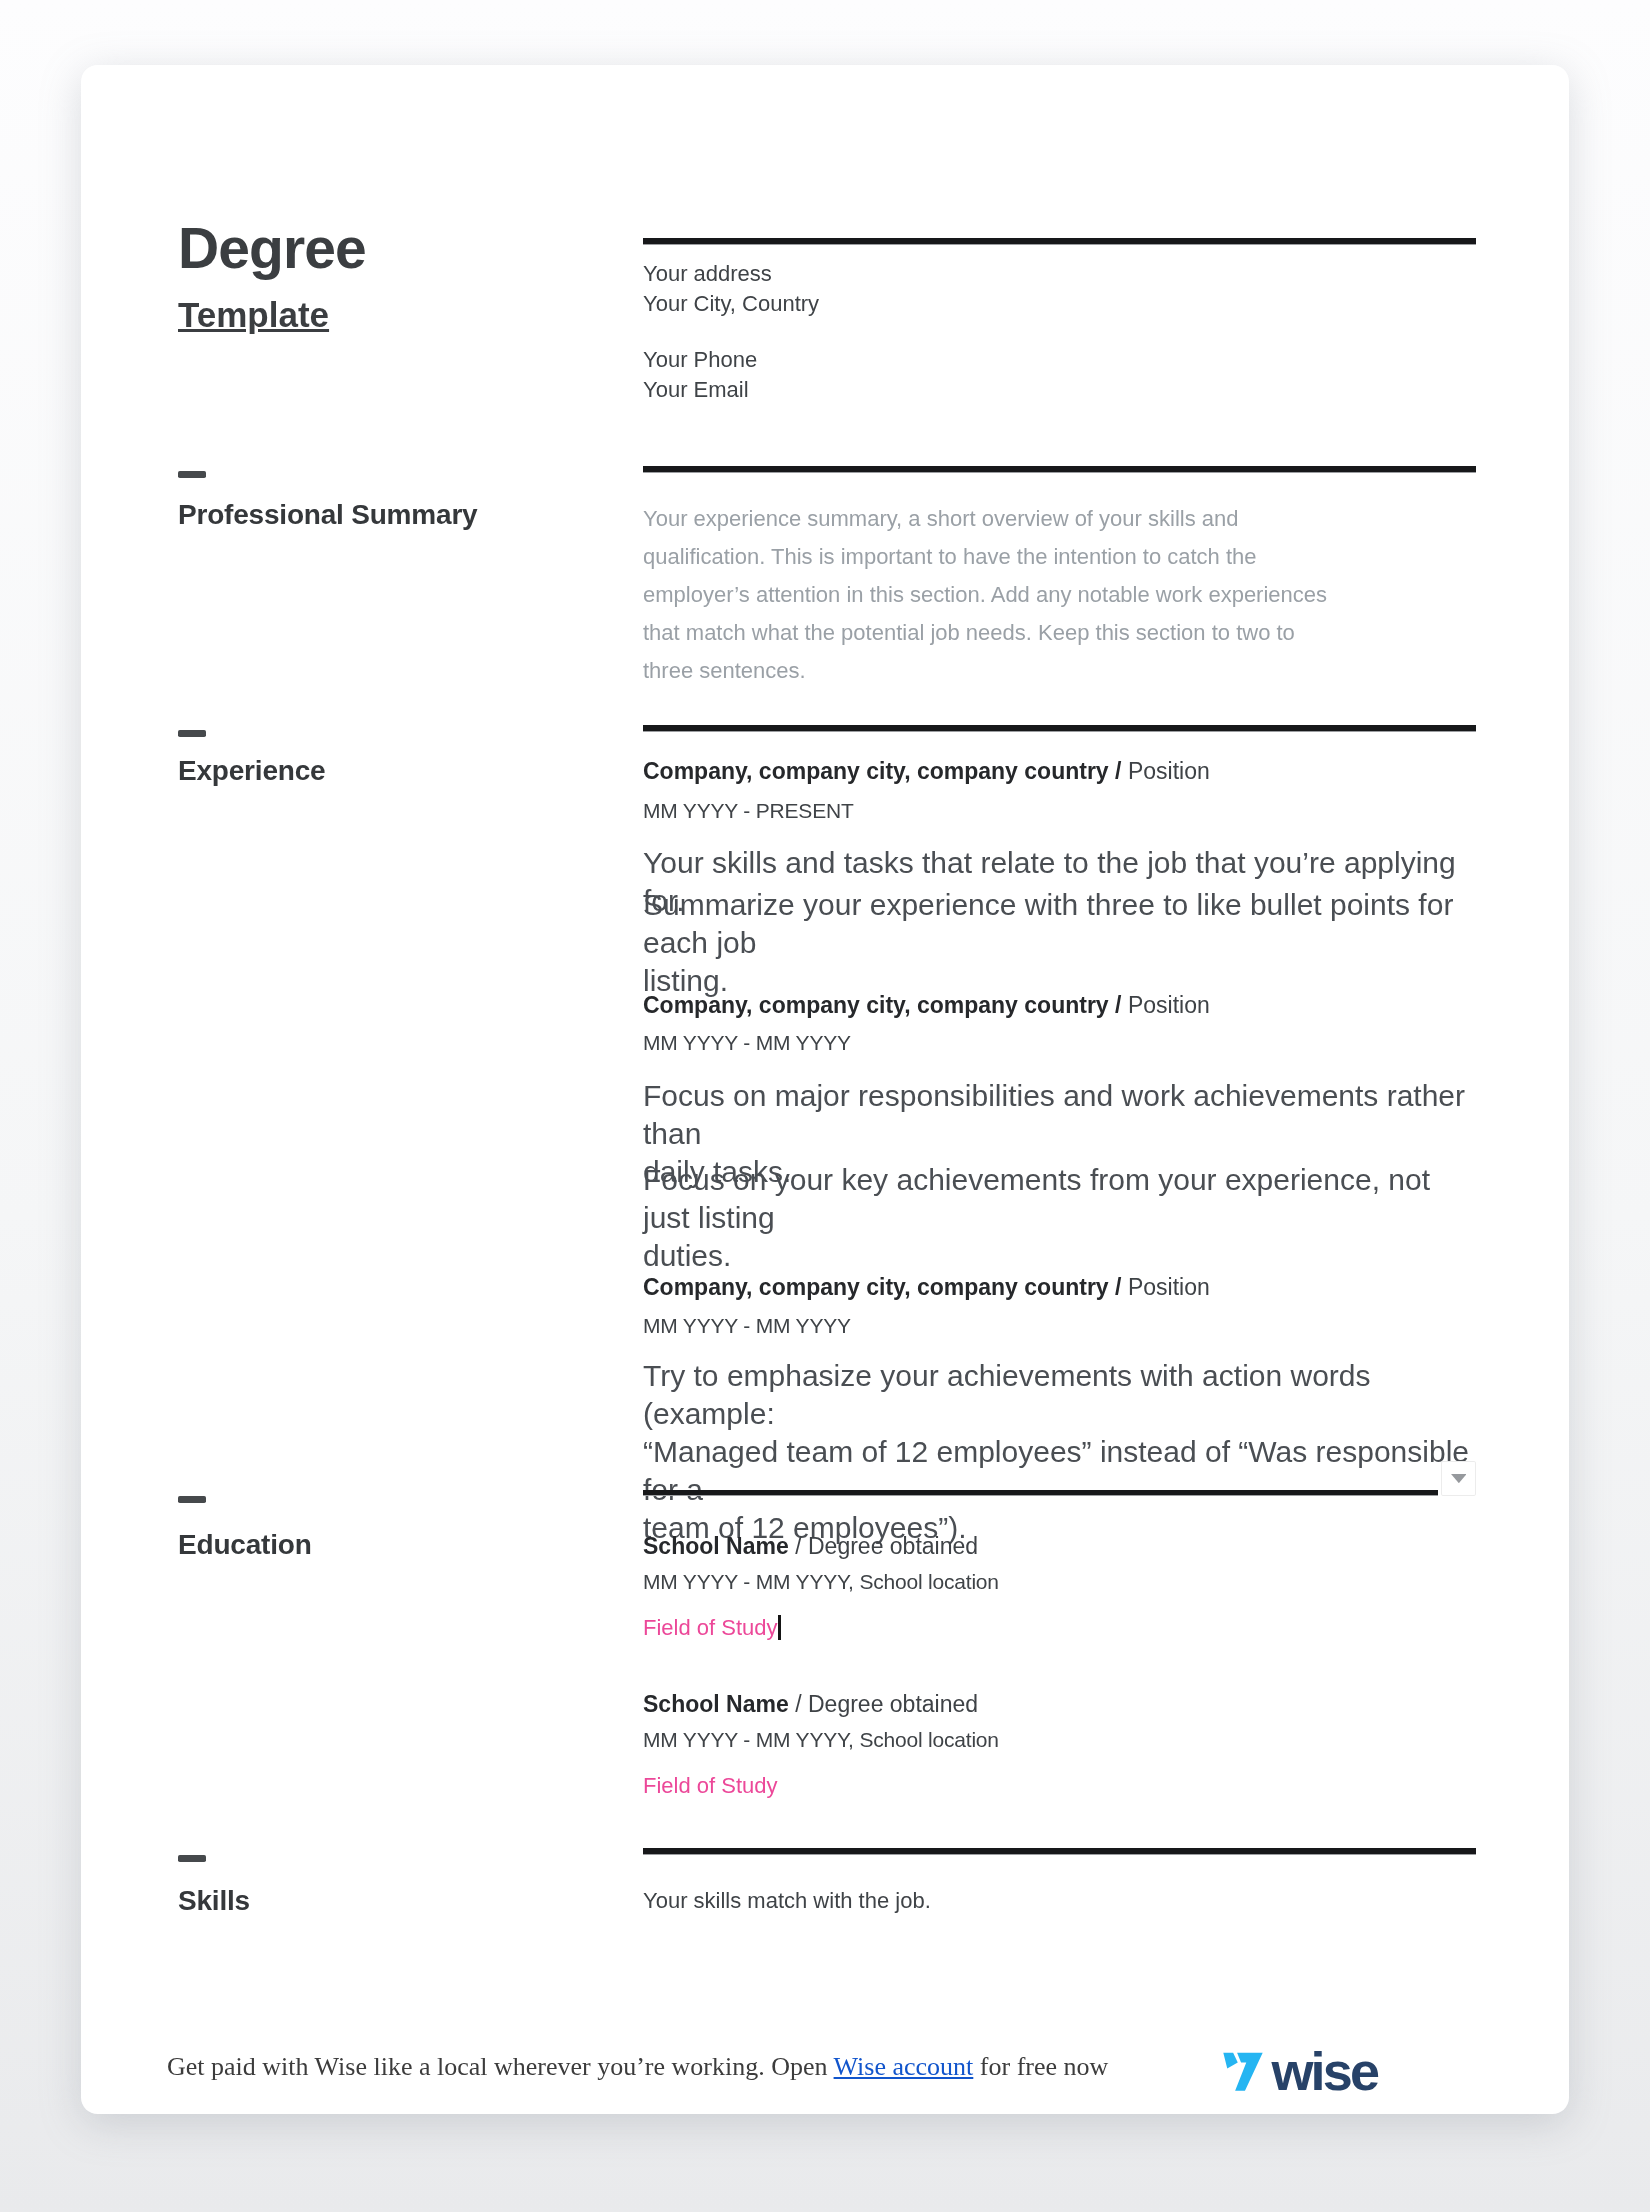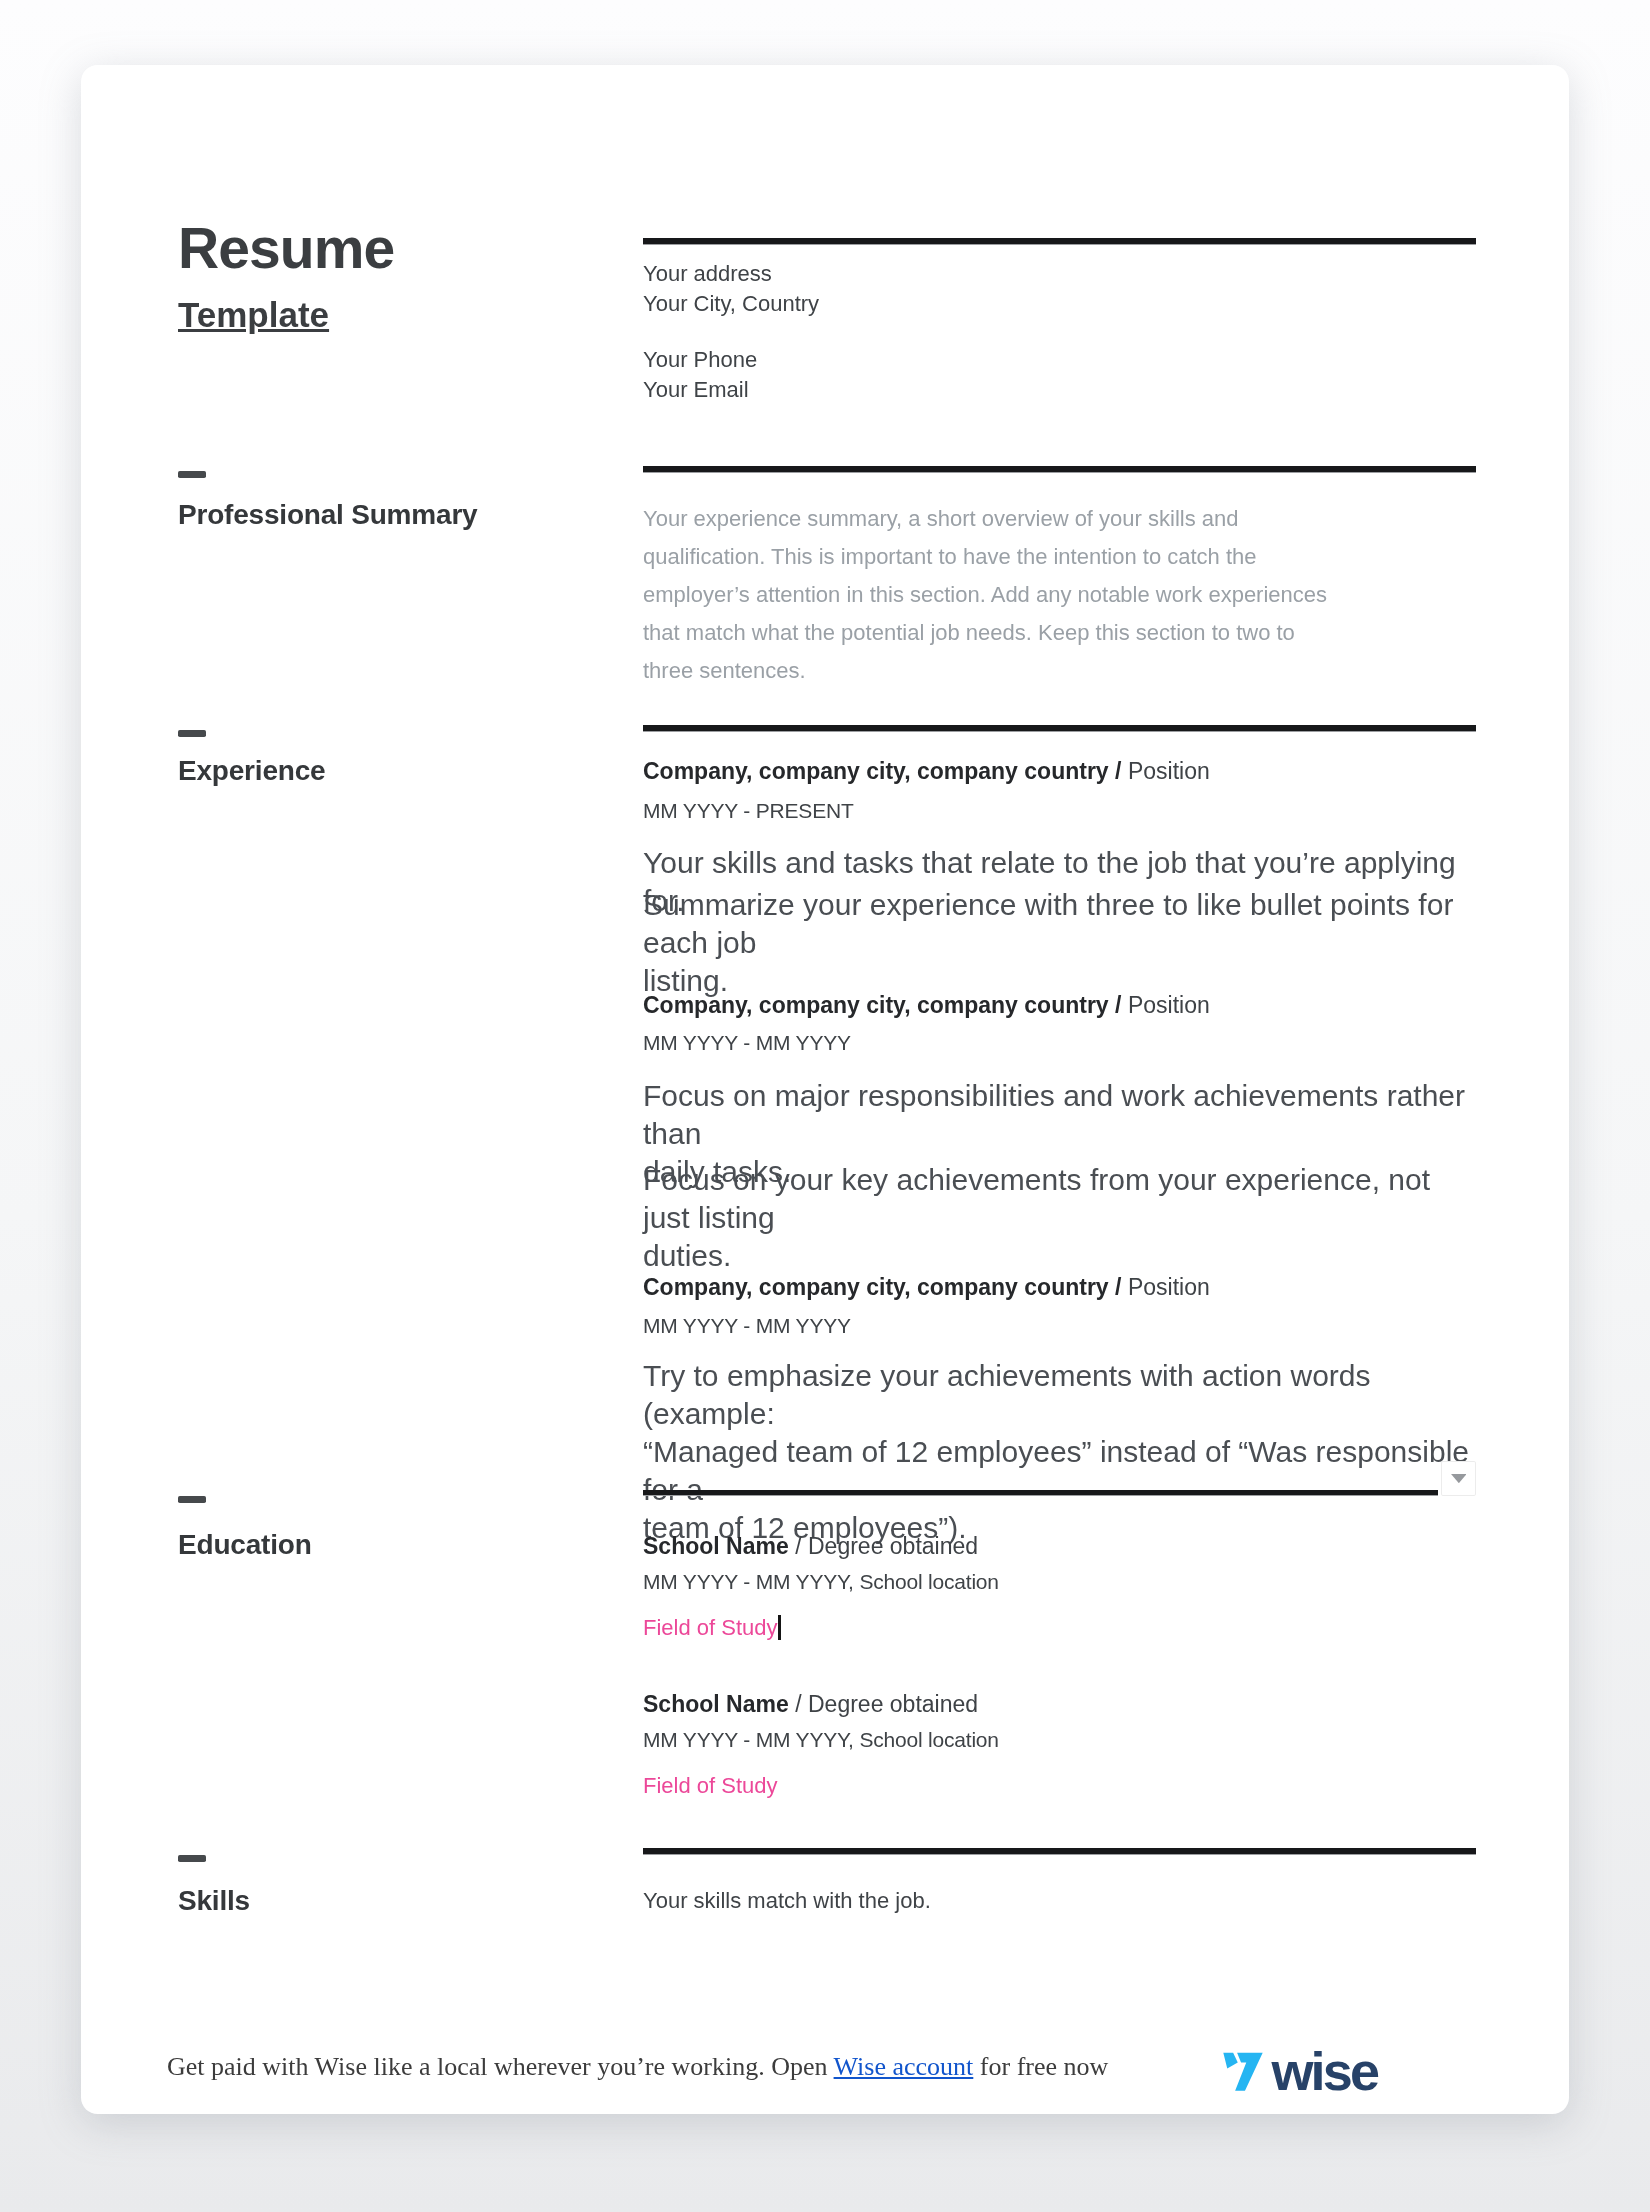--- a/index.html
+++ b/index.html
@@ -51,21 +51,21 @@
   .footer-text{font-family:"Liberation Serif",serif;font-size:26px;color:#3c3c3c;line-height:31px;}
   .footer-link{color:#1155cc;text-decoration:underline;cursor:pointer;}
   .wise-logo{display:flex;align-items:center;gap:7.4px;}
   .wise-wordmark{font-size:54px;font-weight:700;color:#274268;letter-spacing:-2.8px;line-height:54px;}
 </style>
 </head>
 <body>
 
 <div class="card">
 
-  <div class="abs lc doc-title" style="top:155px;">Resume</div>
+  <div class="abs lc doc-title" style="top:155px;">Degree</div>
   <div class="abs lc doc-subtitle" style="top:231px;">Template</div>
 
   <div class="abs rc divider" style="top:173px;"></div>
   <div class="abs rc contact-line" style="top:194px;">Your address</div>
   <div class="abs rc contact-line" style="top:224px;">Your City, Country</div>
   <div class="abs rc contact-line" style="top:280px;">Your Phone</div>
   <div class="abs rc contact-line" style="top:310px;">Your Email</div>
 
   <div class="abs lc dash-mark" style="top:406px;"></div>
   <div class="abs lc section-heading" style="top:434px;">Professional Summary</div>

